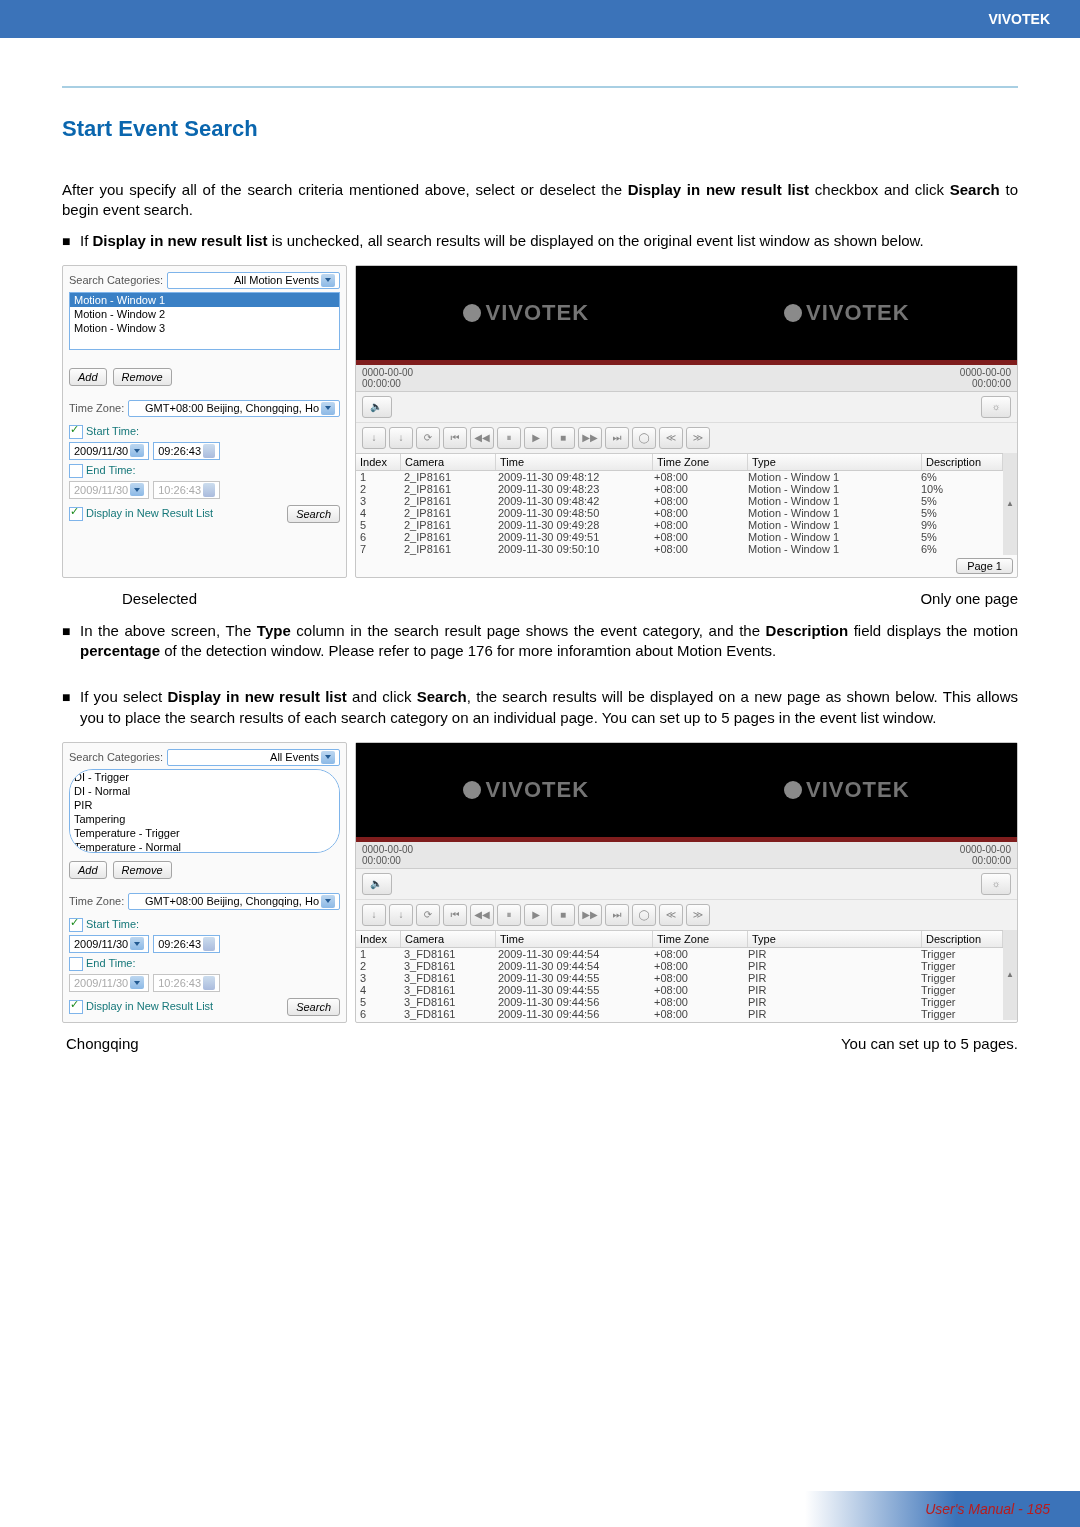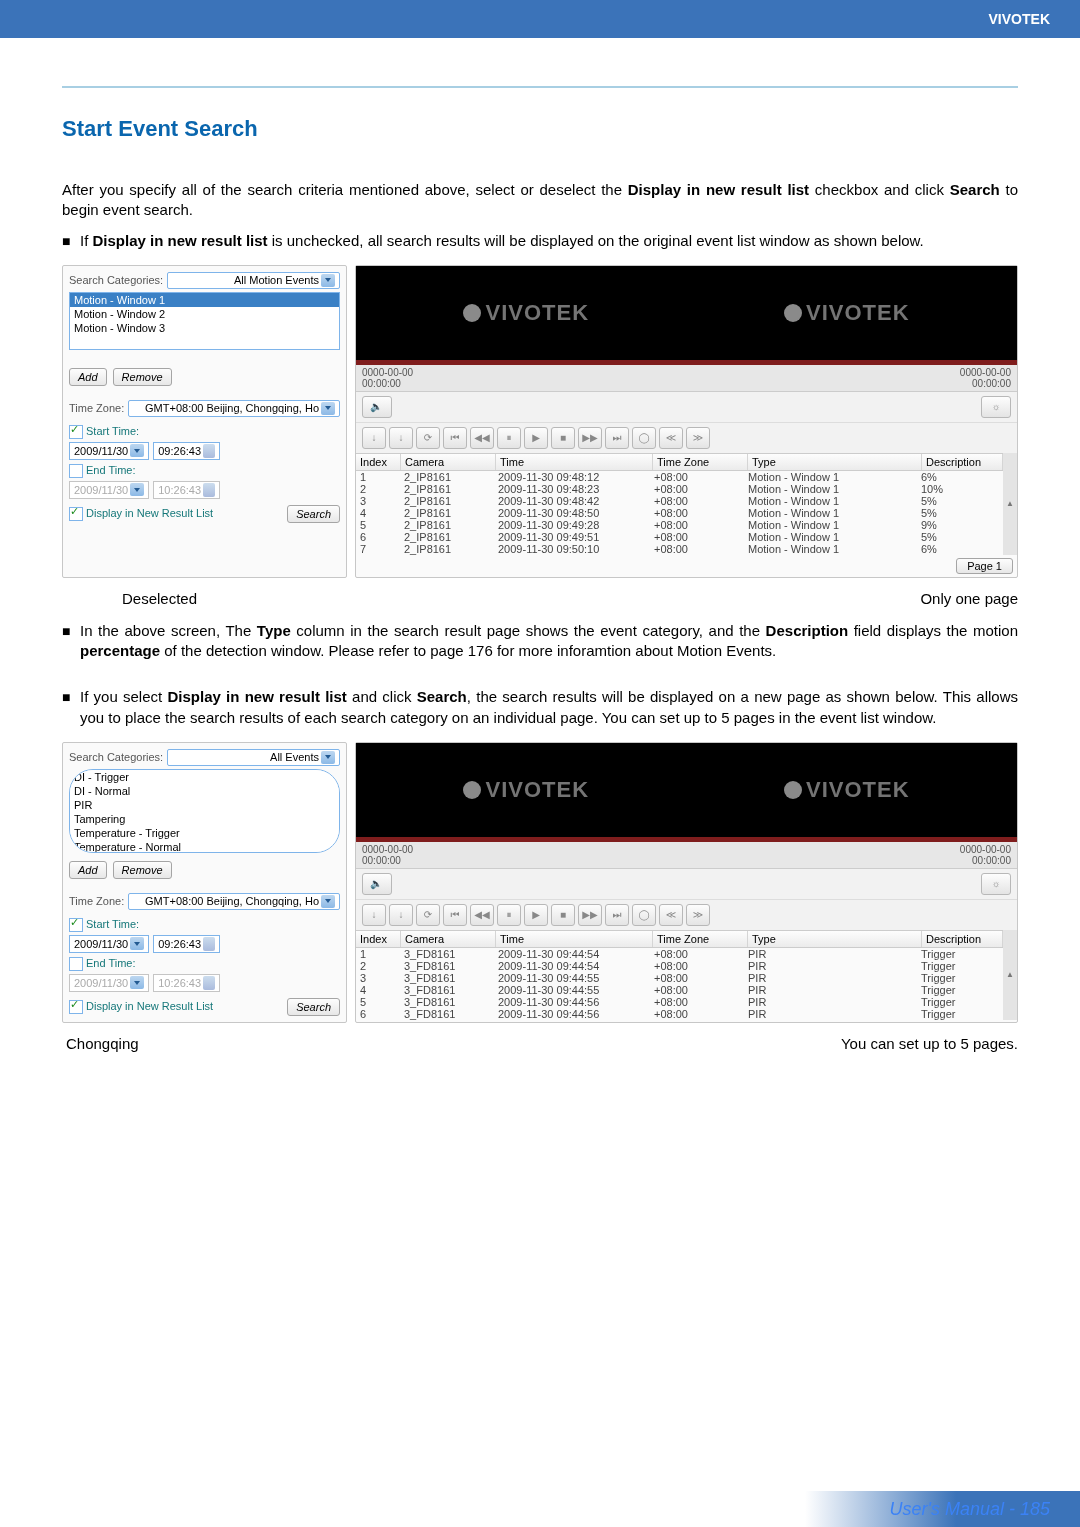--- a/index.html
+++ b/index.html
@@ -319,23 +319,23 @@
   .footer-grad {
     position: absolute;
     right: 0;
     bottom: 0;
     width: 275px;
     height: 36px;
     background: linear-gradient(to right, rgba(59,115,185,0), #3b73b9 55%);
   }
   .footer-text {
     position: relative;
-    color: #3b82f6;
+    color: #b91c1c;
     font-style: italic;
-    font-size: 18px;
+    font-size: 14px;
   }
 </style>
 </head>
 <body>
 
 <div class="page">
   <div class="top-bar">
       <span class="brand">VIVOTEK</span>
     </div>
 

